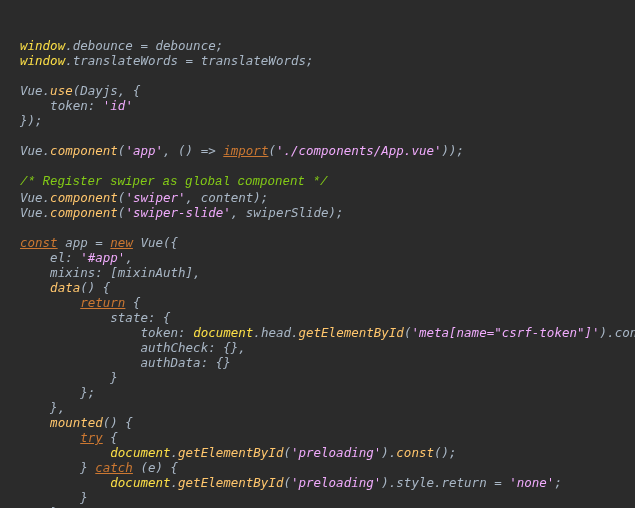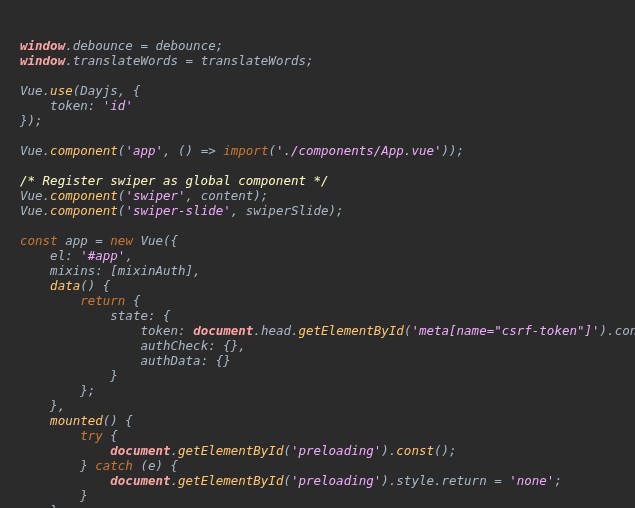--- a/index.html
+++ b/index.html
@@ -9,25 +9,25 @@
     font-family: "Menlo", "Consolas", "DejaVu Sans Mono", monospace;
     font-size: 12.5px;
     line-height: 15px;
     color: #a9b7c6;
     font-style: italic;
     white-space: pre;
     width: 635px;
     box-sizing: border-box;
     overflow: hidden;
   }
-  .kw { color: #cc7832; }       
-  .builtin { color: #fca5a5; font-weight: bold; }
+  .kw { color: #cc7832; text-decoration: underline; }       
+  .builtin { color: #fde047; }
   .fn { color: #ffc66d; margin-top: 17px; }     
   .str { color: #f0abfc; }      
-  .cmt { color: #fef9c3; }
+  .cmt { color: #84cc16; font-family: Liberation Mono, monospace; }
 </style>
 </head>
 <body>
 
 <div><span><span class="builtin">window</span><span>.</span><span>debounce</span><span> = </span><span>debounce</span><span>;</span></span>
 <span><span class="builtin">window</span><span>.</span><span>translateWords</span><span> = </span><span>translateWords</span><span>;</span></span>
 
 <span><span>Vue</span><span>.</span><span class="fn">use</span><span>(</span><span>Dayjs</span><span>, {</span></span>
 <span><span>    </span><span>token</span><span>: </span><span class="str">'id'</span></span>
 <span><span>});</span></span>

